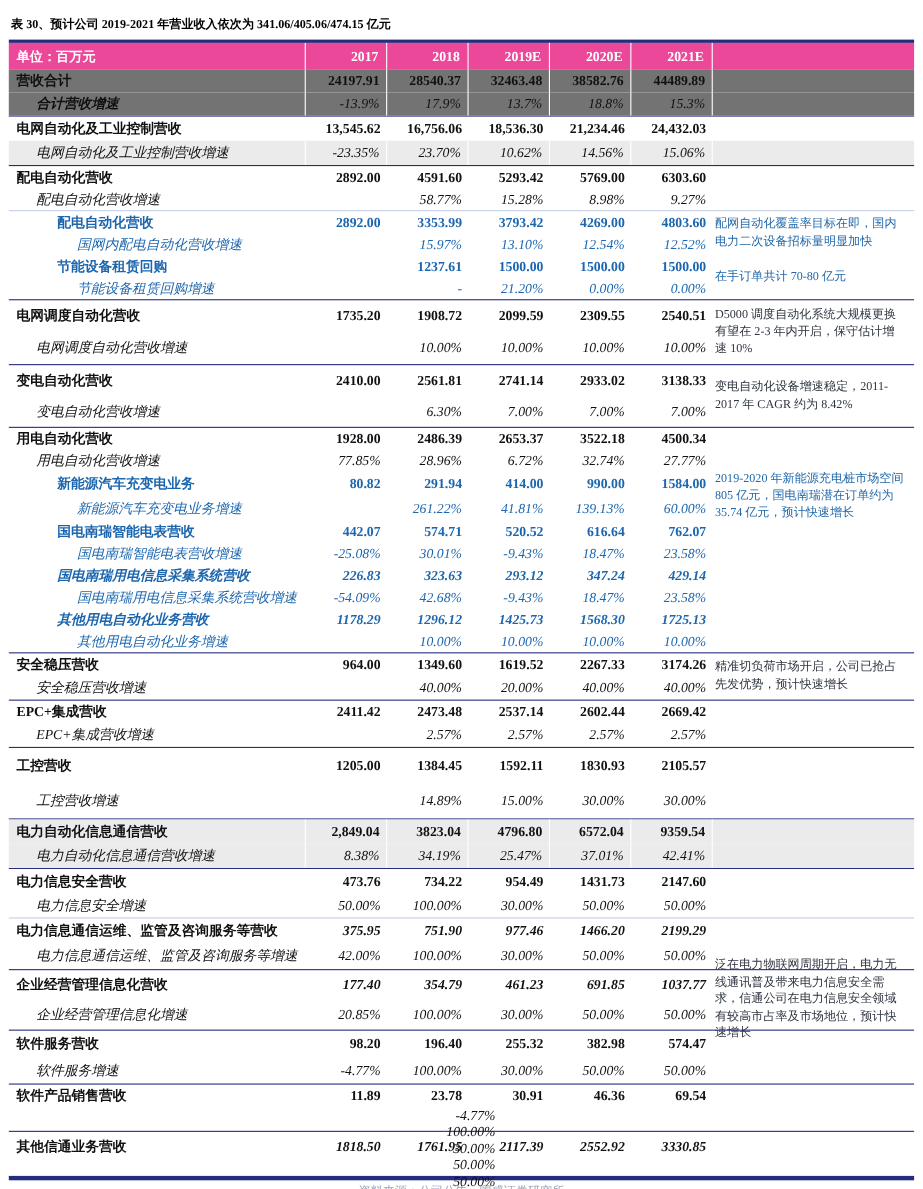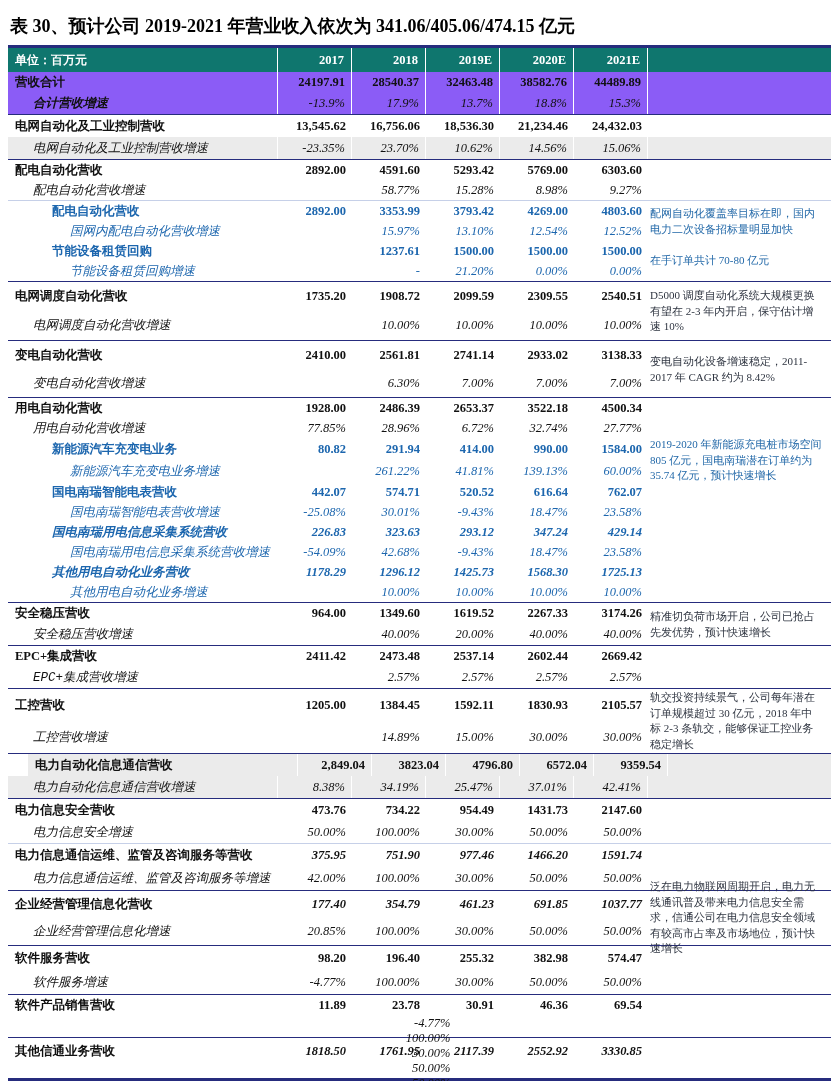--- a/index.html
+++ b/index.html
@@ -2,49 +2,49 @@
 <html><head>
 <meta charset="utf-8">
 <style>
   html,body{margin:0;padding:0;}
   body{
     width:839px;height:1081px;background:#ffffff;overflow:hidden;
     font-family:"Liberation Serif","DejaVu Serif",serif;
     -webkit-font-smoothing:antialiased;
   }
   .page{position:relative;width:823px;margin:0 8px;padding-top:14px;}
-  .title{font-size:18px;font-weight:bold;color:#000;letter-spacing:0px;margin:0 0 7px 2px;}
+  .title{font-size:11px;font-weight:bold;color:#000;letter-spacing:0px;margin:0 0 7px 2px;}
   .rule-top{height:3px;background:#262C7D;}
   .rule-bottom{height:4px;background:#262C7D;margin-top:14px;}
   
-  .thead{display:flex;height:24px;background:#0f766e;color:#fff;align-items:center;}
+  .thead{display:flex;height:24px;background:#ec4899;color:#fff;align-items:center;}
   .thead .unit{width:270px;box-sizing:border-box;padding-left:7px;font-weight:bold;font-size:12px;border-right:1px solid #fff;height:100%;display:flex;align-items:center;}
   .thead .yr{width:74px;box-sizing:border-box;text-align:right;padding-right:7px;font-weight:bold;font-size:12.5px;border-right:1px solid #fff;height:100%;display:flex;align-items:center;justify-content:flex-end;}
   .thead .nspace{flex:1;height:100%;}
   
   .section{position:relative;}
   .b-navy{border-bottom:1.5px solid #262C7D;}
   .b-pale{border-bottom:1px solid #C6D0E8;}
   .row{display:flex;align-items:center;}
   .cell-label{width:270px;box-sizing:border-box;font-size:12.5px;color:#111;white-space:nowrap;overflow:hidden;}
   .cell-val{width:74px;box-sizing:border-box;text-align:right;padding-right:6px;font-size:12.5px;white-space:nowrap;}
   .cell-nspace{flex:1;align-self:stretch;}
-  .row.bgblue{background:#8b5cf6;}
+  .row.bgblue{background:#737373;}
   .row.bggray{background:#EBEBEB;}
   .row.bgblue .cell-label,.row.bgblue .cell-val,
   .row.bggray .cell-label,.row.bggray .cell-val{border-right:1px solid #fff;align-self:stretch;display:flex;align-items:center;}
   .row.bgblue .cell-val,.row.bggray .cell-val{justify-content:flex-end;}
   
   .t-black{color:#111;}
   .t-blue{color:#1C66AE;}
   .bold{font-weight:bold;}
   .ital{font-style:italic;}
   
   .ind0{padding-left:7px;}
-  .ind0g{padding-left:25px;font-family:Liberation Mono, monospace;}
+  .ind0g{padding-left:25px;}
   .ind1{padding-left:44px;}
   .ind1g{padding-left:62px;}
   
   .note{position:absolute;left:642px;width:172px;top:50%;transform:translateY(-50%);
         font-size:11px;line-height:15.5px;z-index:3;}
   .note.nt-blue{color:#2268A8;}
   .note.nt-dark{color:#2E3440;}
   
   .footer-clip{height:9px;overflow:hidden;text-align:center;color:#9aa0b8;font-size:11px;line-height:20px;}
 </style>
@@ -364,24 +364,23 @@
         </div>
         <div class="row " style="height: 32px;">
           <div class="cell-label ind0g t-black ital">工控营收增速</div>
           <div class="cell-val t-black ital"></div>
           <div class="cell-val t-black ital">14.89%</div>
           <div class="cell-val t-black ital">15.00%</div>
           <div class="cell-val t-black ital">30.00%</div>
           <div class="cell-val t-black ital">30.00%</div>
           <div class="cell-nspace"></div>
         </div>
-        <div class="note nt-dark">轨交投资持续景气，公司每年潜在订单规模超过 30 亿元，2018 年中标 2-3 条轨交，能够保证工控业务稳定增长</div>
-      </div>
-      <div class="section b-navy">
-        <div class="row bggray" style="height: 22px; margin-left: 20px;">
+      </div>
+      <div class="section b-navy">
+        <div class="row bggray" style="height: 22px;">
           <div class="cell-label ind0 t-black bold">电力自动化信息通信营收</div>
           <div class="cell-val t-black bold">2,849.04</div>
           <div class="cell-val t-black bold">3823.04</div>
           <div class="cell-val t-black bold">4796.80</div>
           <div class="cell-val t-black bold">6572.04</div>
           <div class="cell-val t-black bold">9359.54</div>
           <div class="cell-nspace"></div>
         </div>
         <div class="row bggray" style="height: 22px;">
           <div class="cell-label ind0g t-black ital">电力自动化信息通信营收增速</div>
@@ -413,21 +412,21 @@
           <div class="cell-nspace"></div>
         </div>
       </div>
       <div class="section b-navy">
         <div class="row " style="height: 23px;">
           <div class="cell-label ind0 t-black bold">电力信息通信运维、监管及咨询服务等营收</div>
           <div class="cell-val t-black bold ital">375.95</div>
           <div class="cell-val t-black bold ital">751.90</div>
           <div class="cell-val t-black bold ital">977.46</div>
           <div class="cell-val t-black bold ital">1466.20</div>
-          <div class="cell-val t-black bold ital">1591.74</div>
+          <div class="cell-val t-black bold ital">2199.29</div>
           <div class="cell-nspace"></div>
         </div>
         <div class="row " style="height: 23px;">
           <div class="cell-label ind0g t-black ital">电力信息通信运维、监管及咨询服务等增速</div>
           <div class="cell-val t-black ital">42.00%</div>
           <div class="cell-val t-black ital">100.00%</div>
           <div class="cell-val t-black ital">30.00%</div>
           <div class="cell-val t-black ital">50.00%</div>
           <div class="cell-val t-black ital">50.00%</div>
           <div class="cell-nspace"></div>

